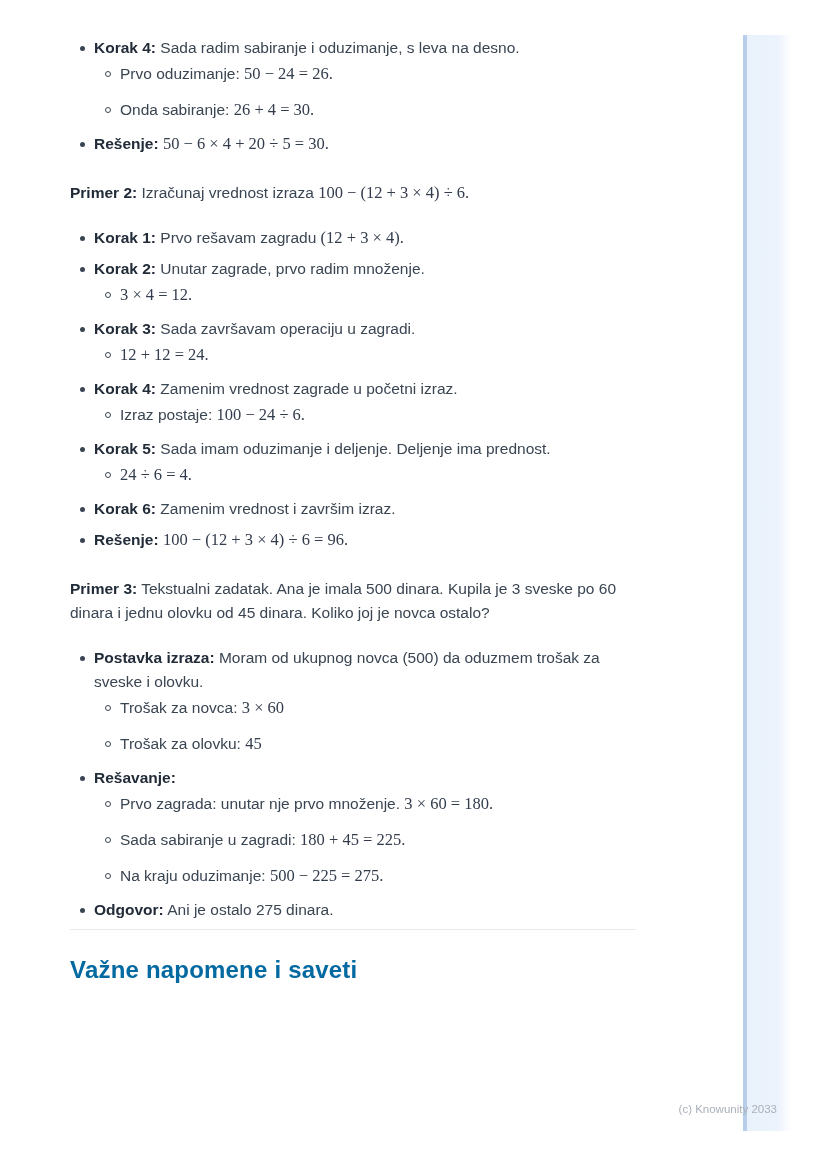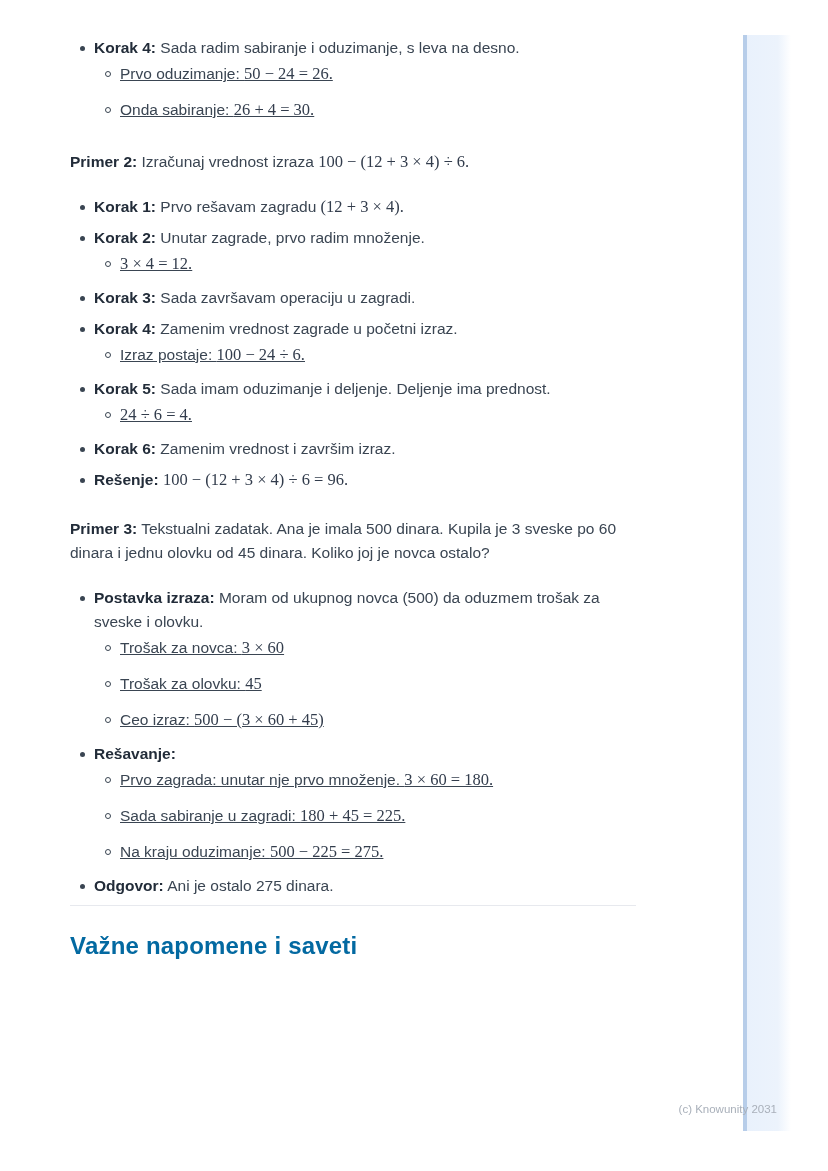--- a/index.html
+++ b/index.html
@@ -12,21 +12,21 @@
     overflow:hidden;
   }
   .content {
     position:absolute; left:70px; top:36px; width:566px;
     font-size:15.5px; line-height:24px;
   }
   ul { list-style:none; margin:0; padding:0 0 0 24px; overflow:hidden; }
   ul.l2 { margin-top:2px; margin-bottom:10px; padding-left:26px; }
   li { position:relative; }
   li.l1 { margin-bottom:7px; }
-  li.l2 { margin-bottom:12px;text-decoration:underline; }
+  li.l2 { margin-bottom:12px; }
   li.l2:last-child { margin-bottom:0; }
   .bullet {
     position:absolute; left:-14px; top:10px;
     width:5px; height:5px; border-radius:50%;
     background:#3a4552; display:inline-block;
   }
   .bullet-o {
     position:absolute; left:-15px; top:9px;
     width:4px; height:4px; border-radius:50%;
     border:1.5px solid #3a4552; background:transparent; display:inline-block;
@@ -77,20 +77,24 @@
           <li class="l2">
             <span class="bullet-o"></span>
             <span class="txt">Prvo oduzimanje: </span><span class="math">50 − 24 = 26.</span>
           </li>
           <li class="l2">
             <span class="bullet-o"></span>
             <span class="txt">Onda sabiranje: </span><span class="math">26 + 4 = 30.</span>
           </li>
         </ul>
       </li>
+      <li class="l1">
+        <span class="bullet"></span>
+        <span class="lbl">Rešenje:</span><span class="txt"> </span><span class="math">50 − 6 × 4 + 20 ÷ 5 = 30.</span>
+      </li>
     </ul>
 
     <p class="primer">
       <span class="lbl">Primer 2:</span><span class="txt"> Izračunaj vrednost izraza </span><span class="math">100 − (12 + 3 × 4) ÷ 6.</span>
     </p>
 
     <ul class="l1">
       <li class="l1">
         <span class="bullet"></span>
         <span class="lbl">Korak 1:</span><span class="txt"> Prvo rešavam zagradu </span><span class="math">(12 + 3 × 4).</span>
@@ -101,20 +105,26 @@
         <ul class="l2">
           <li class="l2">
             <span class="bullet-o"></span>
             <span class="txt"></span><span class="math">3 × 4 = 12.</span>
           </li>
         </ul>
       </li>
       <li class="l1">
         <span class="bullet"></span>
         <span class="lbl">Korak 3:</span><span class="txt"> Sada završavam operaciju u zagradi.</span>
+        <ul class="l2">
+          <li class="l2">
+            <span class="bullet-o"></span>
+            <span class="txt"></span><span class="math">12 + 12 = 24.</span>
+          </li>
+        </ul>
       </li>
       <li class="l1">
         <span class="bullet"></span>
         <span class="lbl">Korak 4:</span><span class="txt"> Zamenim vrednost zagrade u početni izraz.</span>
         <ul class="l2">
           <li class="l2">
             <span class="bullet-o"></span>
             <span class="txt">Izraz postaje: </span><span class="math">100 − 24 ÷ 6.</span>
           </li>
         </ul>
@@ -149,24 +159,20 @@
         <span class="lbl">Postavka izraza:</span><span class="txt"> Moram od ukupnog novca (500) da oduzmem trošak za sveske i olovku.</span>
         <ul class="l2">
           <li class="l2">
             <span class="bullet-o"></span>
             <span class="txt">Trošak za novca: </span><span class="math">3 × 60</span>
           </li>
           <li class="l2">
             <span class="bullet-o"></span>
             <span class="txt">Trošak za olovku: </span><span class="math">45</span>
           </li>
-          <li class="l2">
-            <span class="bullet-o"></span>
-            <span class="txt">Ceo izraz: </span><span class="math">500 − (3 × 60 + 45)</span>
-          </li>
         </ul>
       </li>
       <li class="l1">
         <span class="bullet"></span>
         <span class="lbl">Rešavanje:</span><span class="txt"></span>
         <ul class="l2">
           <li class="l2">
             <span class="bullet-o"></span>
             <span class="txt">Prvo zagrada: unutar nje prvo množenje. </span><span class="math">3 × 60 = 180.</span>
           </li>
@@ -185,15 +191,15 @@
         <span class="lbl">Odgovor:</span><span class="txt"> Ani je ostalo 275 dinara.</span>
       </li>
     </ul>
 
     <div class="divider"></div>
 
     <h2 class="section-heading">Važne napomene i saveti</h2>
 
   </div>
 
-  <div class="copyright">(c) Knowunity 2031</div>
+  <div class="copyright">(c) Knowunity 2033</div>
 
 </div>
 
 </body></html>

